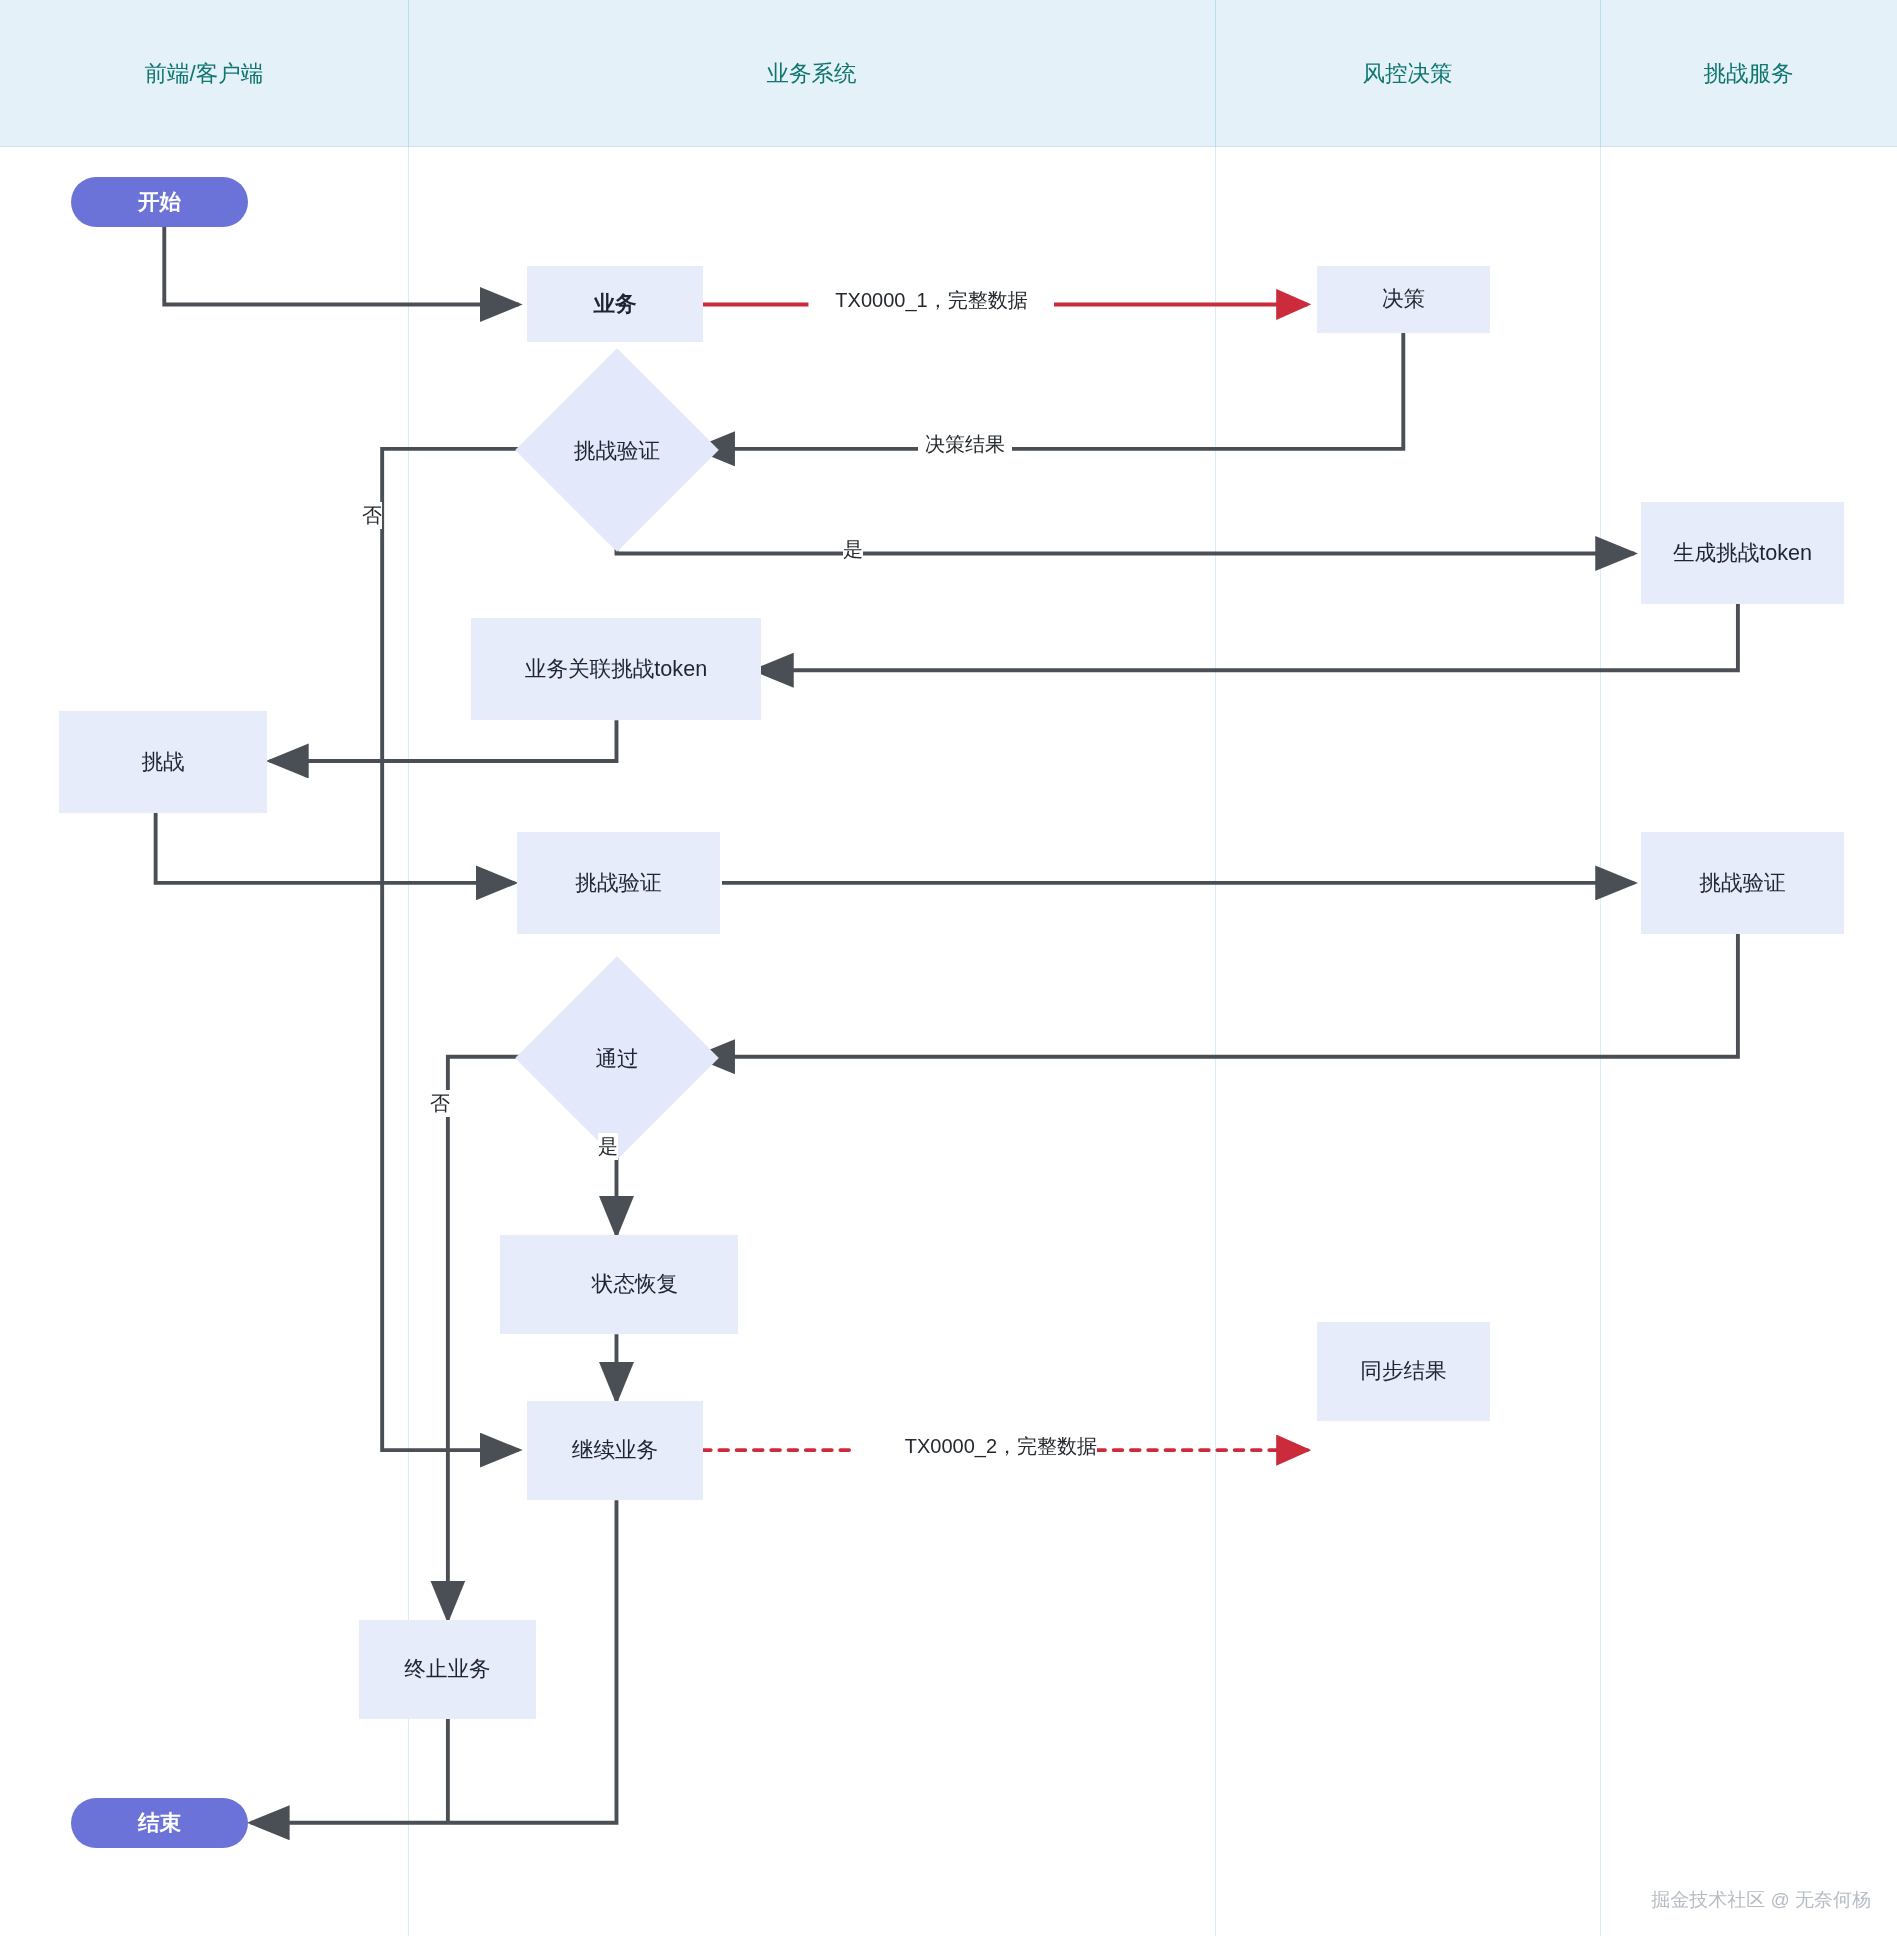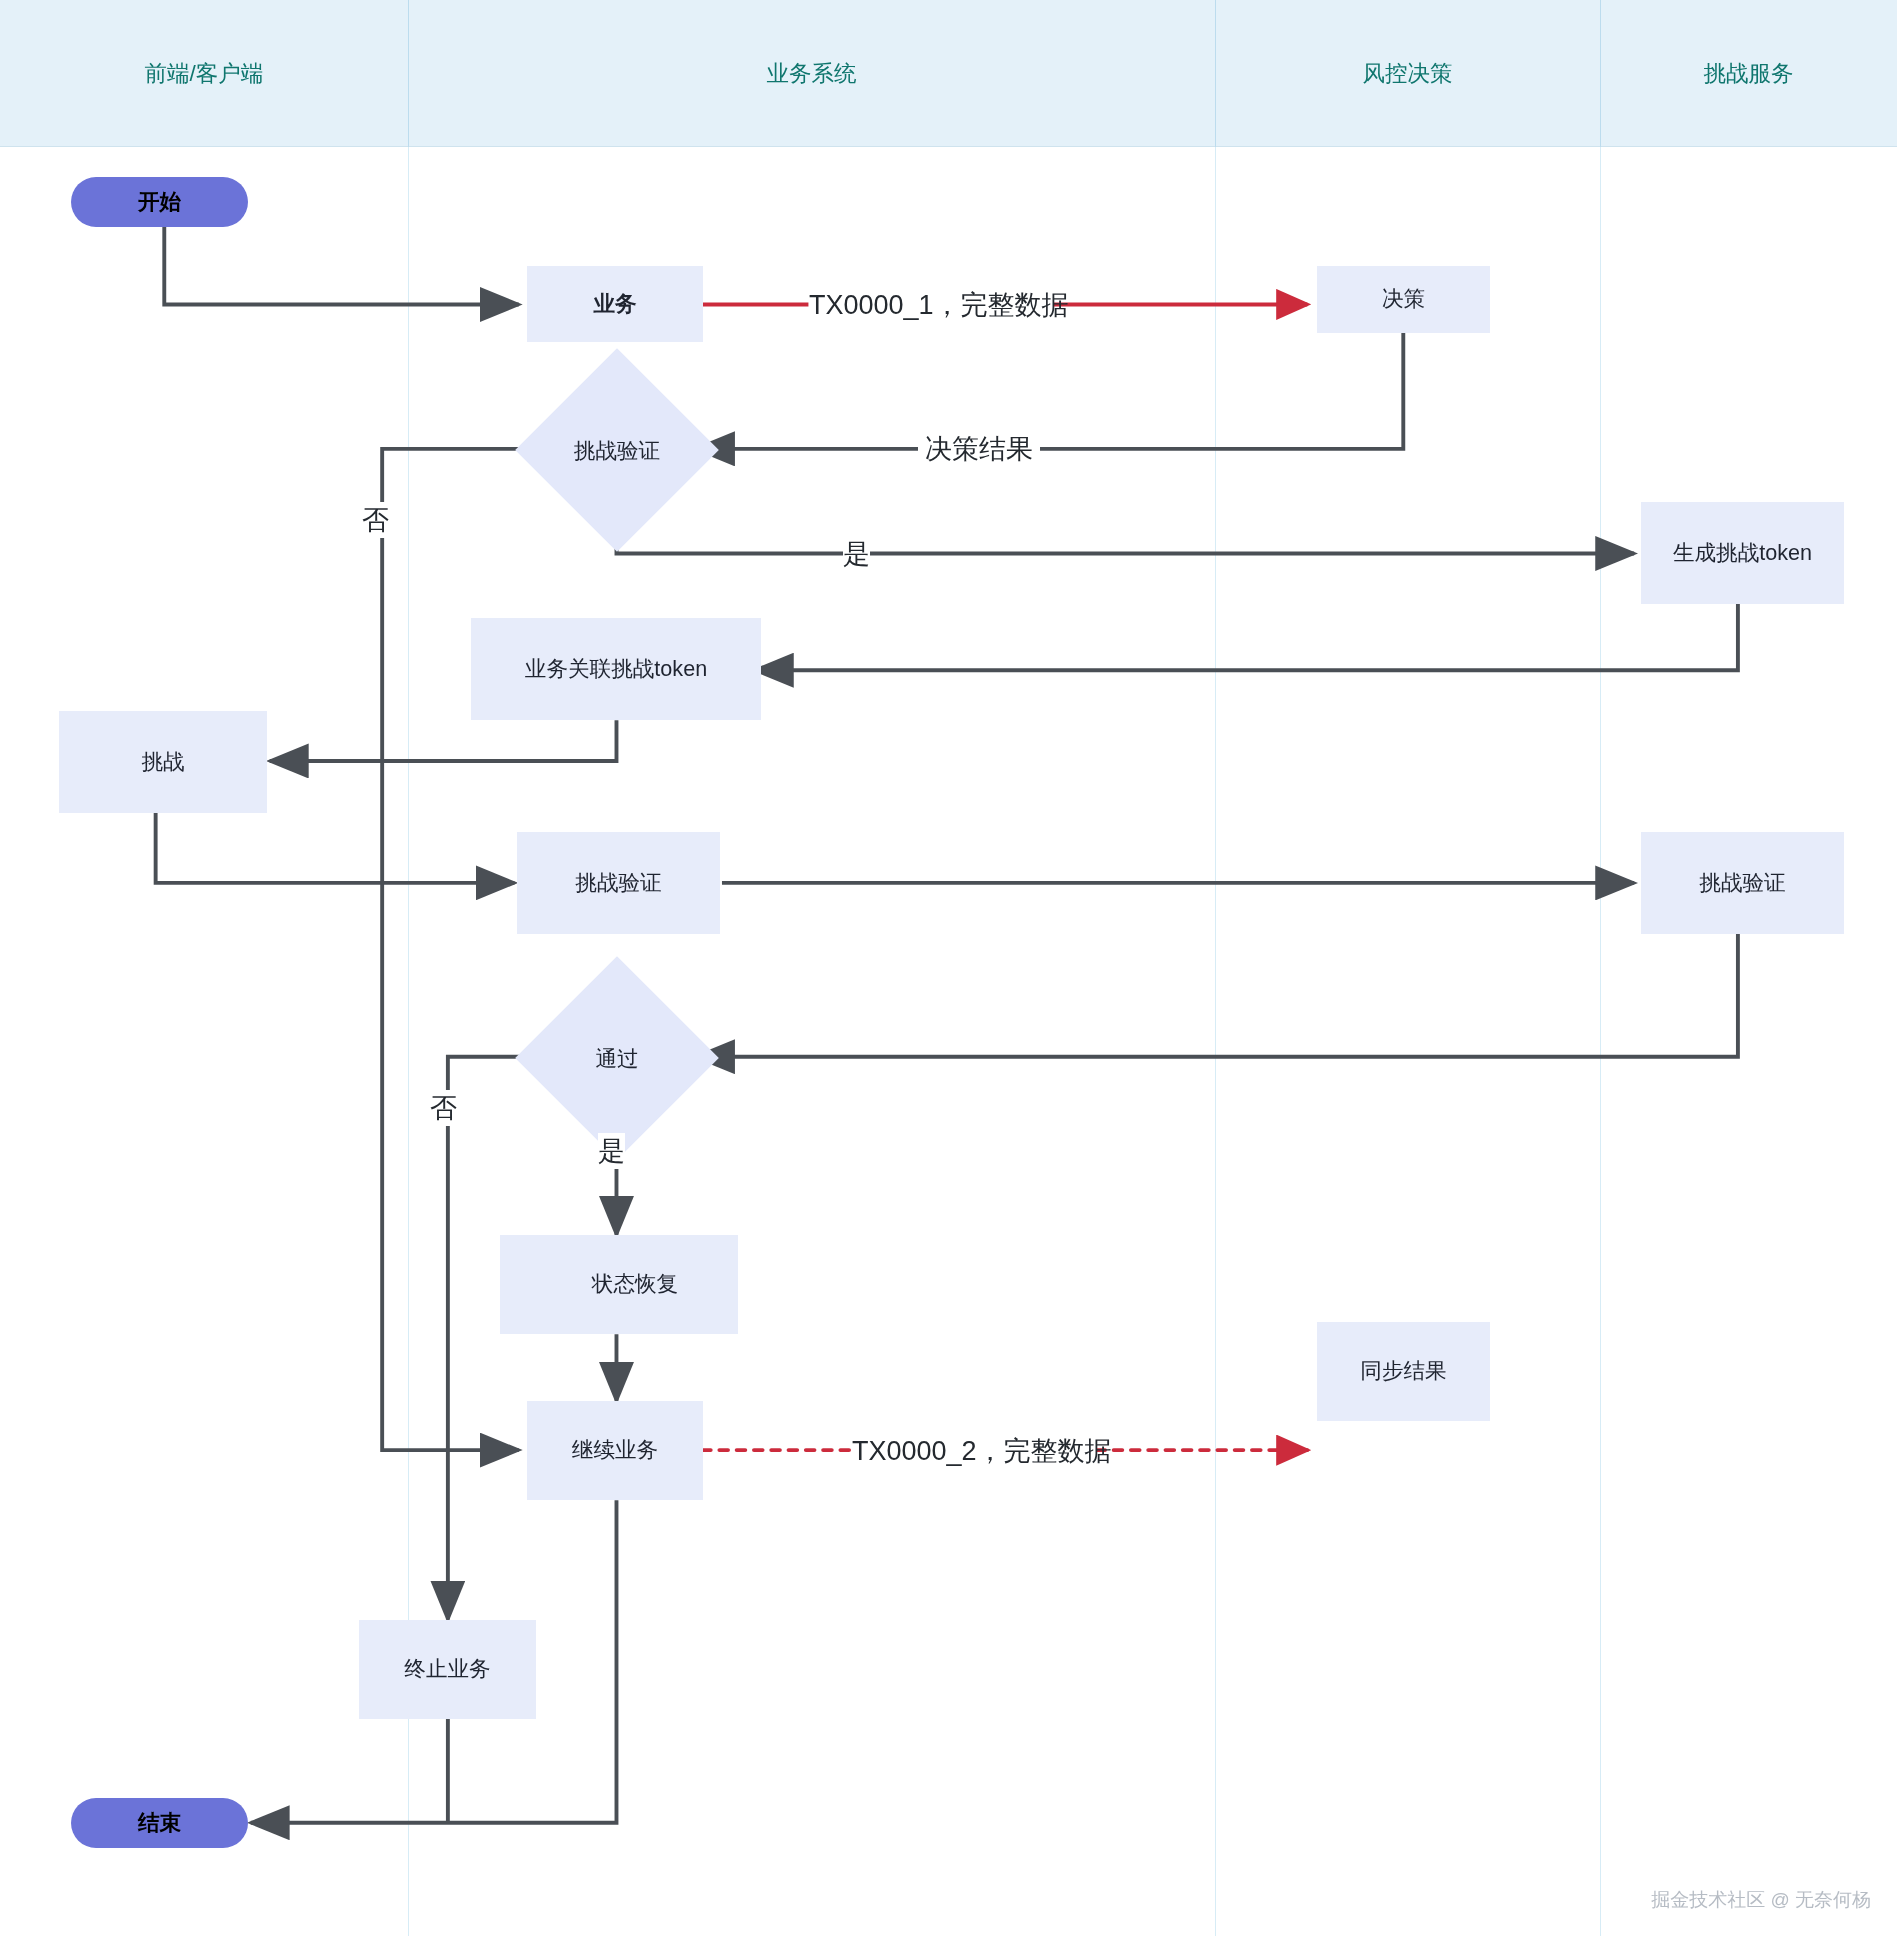--- a/index.html
+++ b/index.html
@@ -26,37 +26,37 @@
   #edges{position:absolute;left:0;top:0;width:1897px;height:1937px;}
 
   
   .node{
     position:absolute;box-sizing:border-box;
     display:flex;align-items:center;justify-content:center;text-align:center;
     font-size:21.6px;color:#1f2430;line-height:1.3;
     background:#e7ecfa;
   }
   .node.terminator{
-    background:#6b73d8;color:#000000;border-radius:33px;font-weight:bold;
+    background:#6b73d8;color:#ffffff;border-radius:33px;font-weight:bold;
   }
   .diamond{
     position:absolute;display:flex;align-items:center;justify-content:center;
   }
   .diamond .dshape{
     position:absolute;left:0;top:0;width:100%;height:100%;
     background:#e3e8fa;
     transform:rotate(45deg);
   }
   .diamond .dlabel{
     position:relative;z-index:2;font-size:21.6px;color:#1f2430;white-space:nowrap;
   }
 
   
   .elabel{
-    position:absolute;font-size:27px;color:#24292f;white-space:nowrap;
+    position:absolute;font-size:20px;color:#24292f;white-space:nowrap;
     background:#ffffff;padding:0 7px;
   }
 
   
   .watermark{
     position:absolute;right:26px;bottom:24px;
     font-size:19px;color:#b6bcc4;white-space:nowrap;
   }
 </style>
 </head>

